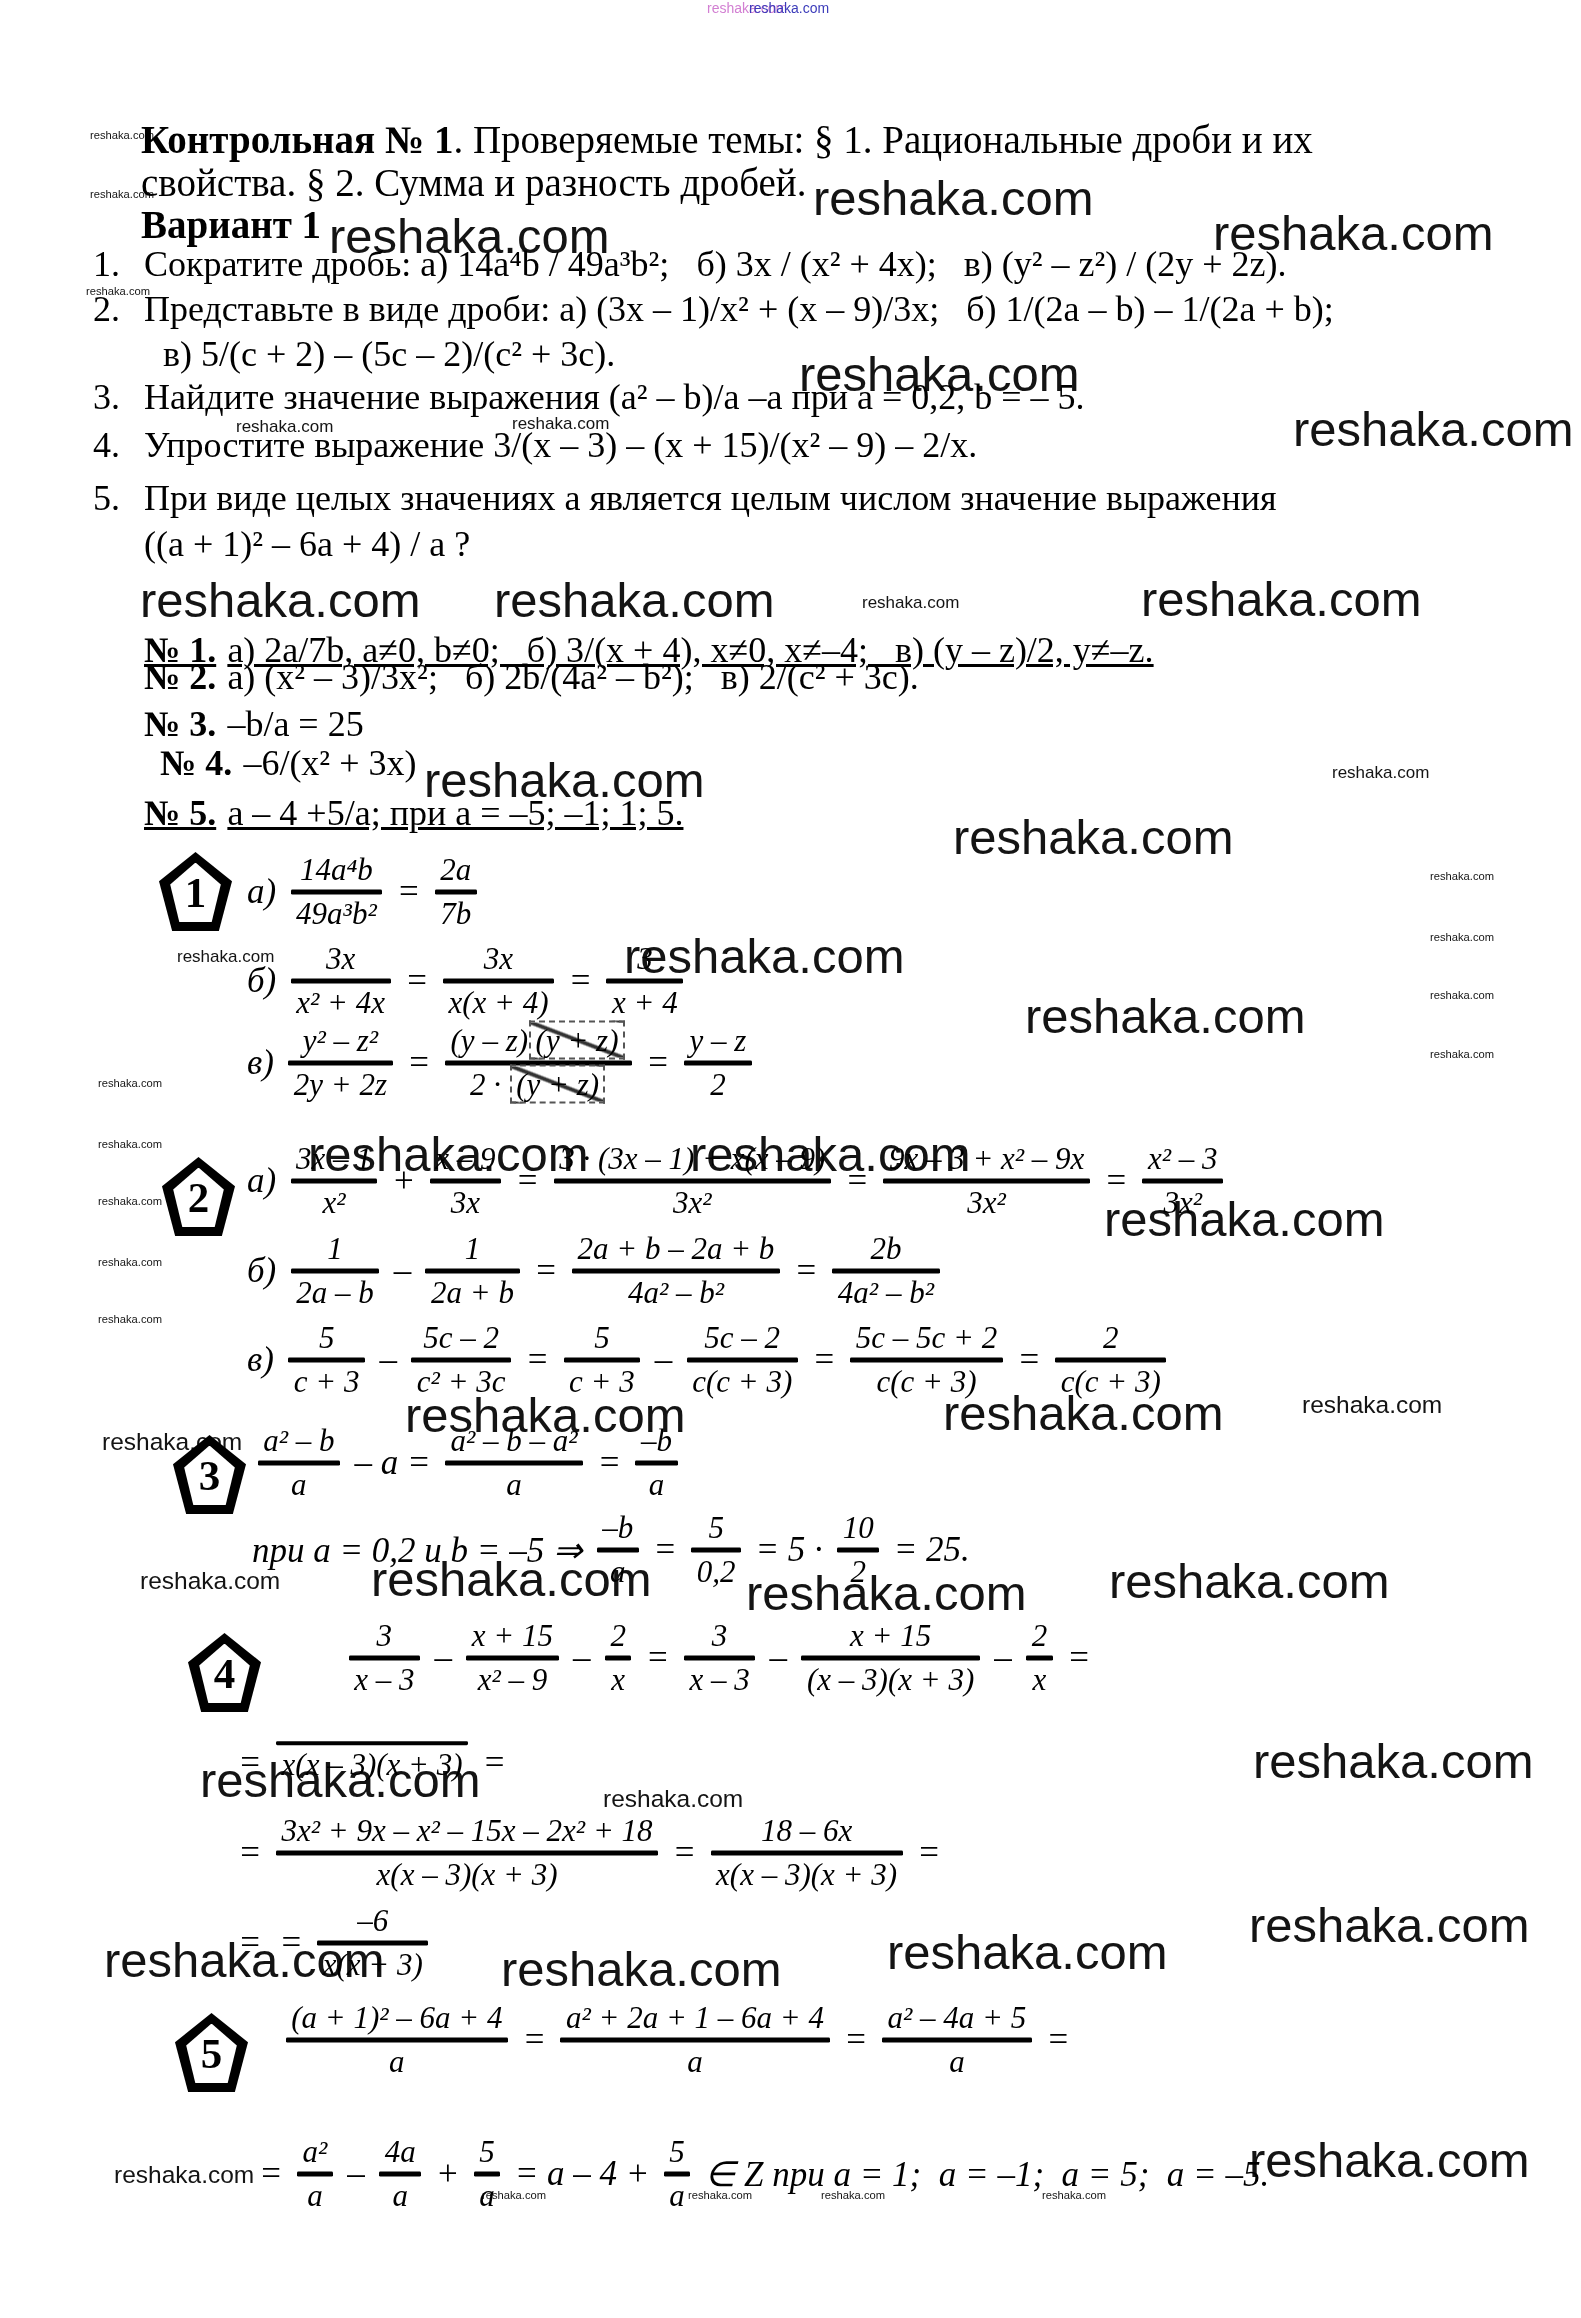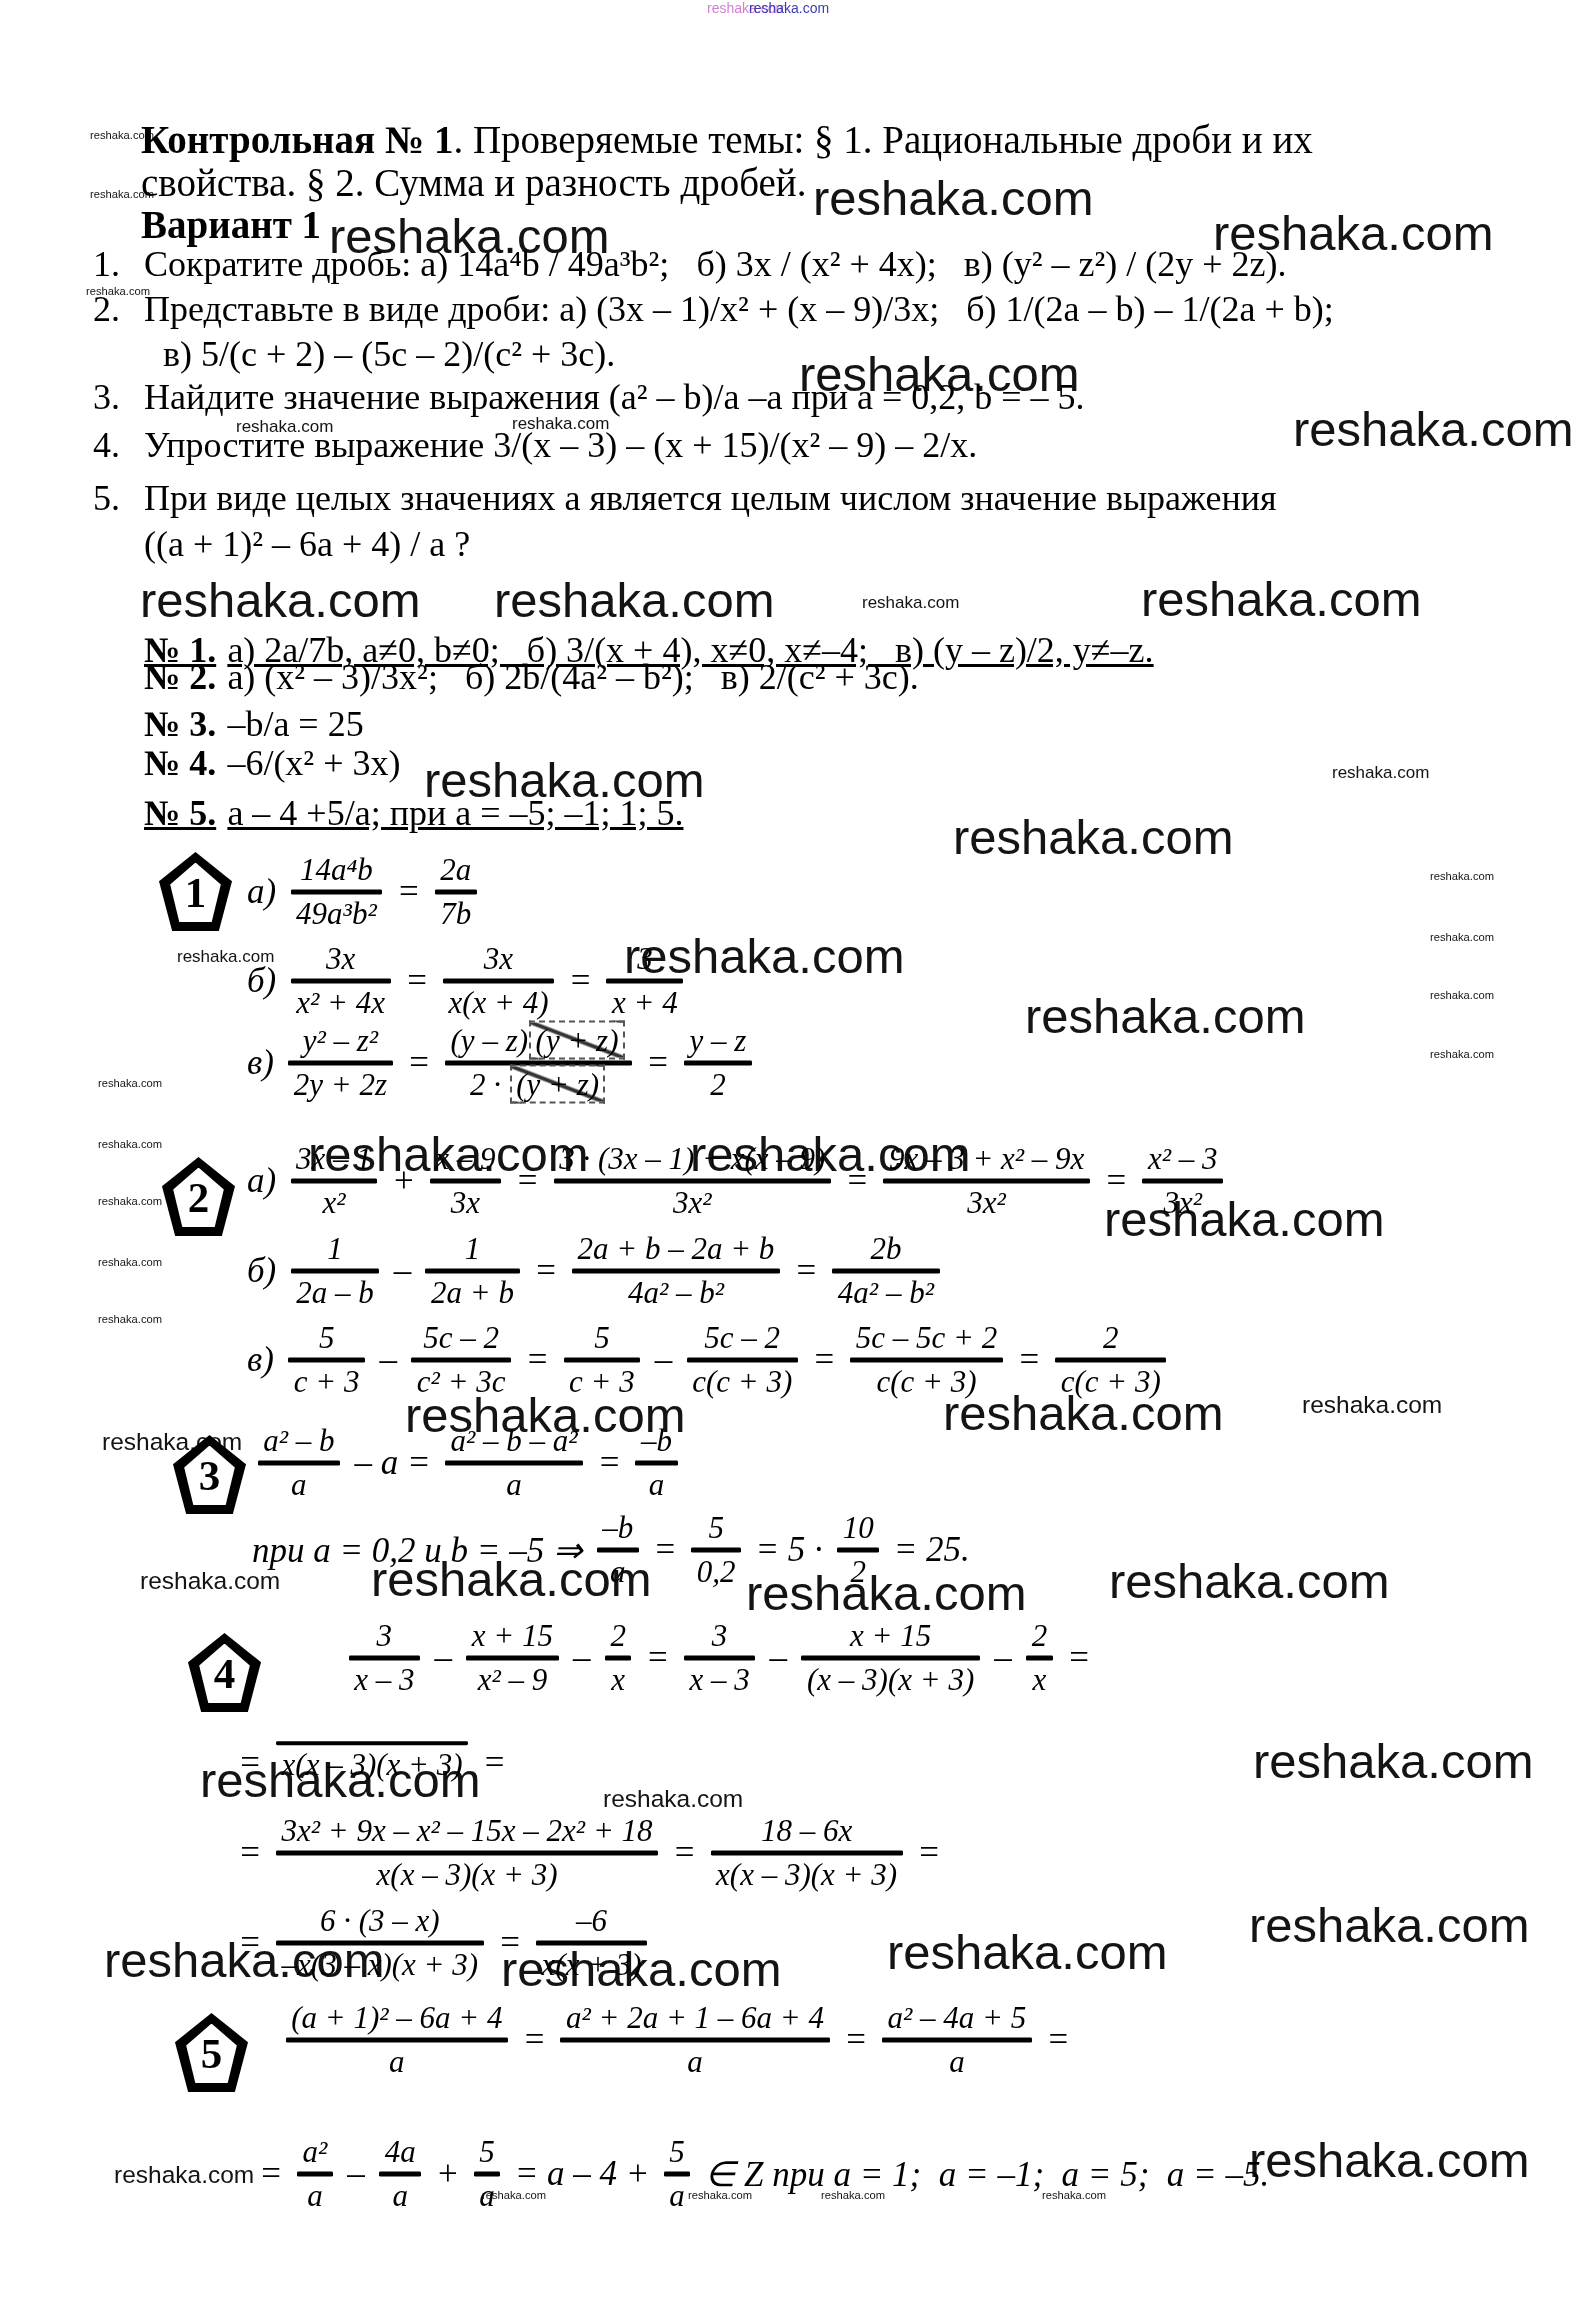--- a/index.html
+++ b/index.html
@@ -118,21 +118,21 @@
       <span class="pnum" style="left: 93px; top: 425px;">4.</span>
       <div class="pline" style="left: 144px; top: 425px;">Упростите выражение 3/(x – 3) – (x + 15)/(x² – 9) – 2/x.</div>
       <span class="pnum" style="left: 93px; top: 478px;">5.</span>
       <div class="pline" style="left: 144px; top: 478px;">При виде целых значениях a является целым числом значение выражения</div>
       <div class="pline" style="left: 144px; top: 524px;">((a + 1)² – 6a + 4) / a ?</div>
     </div>
   <div id="answers">
       <div class="aline" style="top: 630px; text-decoration: underline;"><span class="alabel">№ 1.</span><span class="atext">а) 2a/7b, a≠0, b≠0;   б) 3/(x + 4), x≠0, x≠–4;   в) (y – z)/2, y≠–z.</span></div>
       <div class="aline" style="top: 657px;"><span class="alabel">№ 2.</span><span class="atext">а) (x² – 3)/3x²;   б) 2b/(4a² – b²);   в) 2/(c² + 3c).</span></div>
       <div class="aline" style="top: 704px;"><span class="alabel">№ 3.</span><span class="atext">–b/a = 25</span></div>
-      <div class="aline" style="top: 743px;"><span class="alabel">№ 4.</span><span class="atext">–6/(x² + 3x)</span></div>
+      <div class="aline" style="top: 743px; margin-left: 16px;"><span class="alabel">№ 4.</span><span class="atext">–6/(x² + 3x)</span></div>
       <div class="aline" style="top: 793px; text-decoration: underline;"><span class="alabel">№ 5.</span><span class="atext">a – 4 +5/a; при a = –5; –1; 1; 5.</span></div>
     </div>
   <div id="solutions">
       <div class="badge" style="left: 159px; top: 852px;">
         <div class="b-outer"></div>
         <div class="b-inner">
           <span class="b-num">1</span>
         </div>
       </div>
       <div class="sline" style="left: 247px; top: 892px;"><span class="mt">а) </span><span class="frac"><span class="fn">14a⁴b</span><span class="fb"></span><span class="fd">49a³b²</span></span><span class="mt"> = </span><span class="frac"><span class="fn">2a</span><span class="fb"></span><span class="fd">7b</span></span></div>
@@ -157,21 +157,21 @@
       <div class="sline" style="left: 252px; top: 1550px;"><span class="mt">при a = 0,2 и b = –5 ⇒ </span><span class="frac"><span class="fn">–b</span><span class="fb"></span><span class="fd">a</span></span><span class="mt"> = </span><span class="frac"><span class="fn">5</span><span class="fb"></span><span class="fd">0,2</span></span><span class="mt"> = 5 · </span><span class="frac"><span class="fn">10</span><span class="fb"></span><span class="fd">2</span></span><span class="mt"> = 25.</span></div>
       <div class="badge" style="left: 188px; top: 1633px;">
         <div class="b-outer"></div>
         <div class="b-inner">
           <span class="b-num">4</span>
         </div>
       </div>
       <div class="sline" style="left: 343px; top: 1658px;"><span class="frac"><span class="fn">3</span><span class="fb"></span><span class="fd">x – 3</span></span><span class="mt"> – </span><span class="frac"><span class="fn">x + 15</span><span class="fb"></span><span class="fd">x² – 9</span></span><span class="mt"> – </span><span class="frac"><span class="fn">2</span><span class="fb"></span><span class="fd">x</span></span><span class="mt"> = </span><span class="frac"><span class="fn">3</span><span class="fb"></span><span class="fd">x – 3</span></span><span class="mt"> – </span><span class="frac"><span class="fn">x + 15</span><span class="fb"></span><span class="fd">(x – 3)(x + 3)</span></span><span class="mt"> – </span><span class="frac"><span class="fn">2</span><span class="fb"></span><span class="fd">x</span></span><span class="mt"> =</span></div>
       <div class="sline" style="left: 238px; top: 1763px;"><span class="mt">= </span><span class="frac"><span class="fb"></span><span class="fd">x(x – 3)(x + 3)</span></span><span class="mt"> =</span></div>
       <div class="sline" style="left: 238px; top: 1853px;"><span class="mt">= </span><span class="frac"><span class="fn">3x² + 9x – x² – 15x – 2x² + 18</span><span class="fb"></span><span class="fd">x(x – 3)(x + 3)</span></span><span class="mt"> = </span><span class="frac"><span class="fn">18 – 6x</span><span class="fb"></span><span class="fd">x(x – 3)(x + 3)</span></span><span class="mt"> =</span></div>
-      <div class="sline" style="left: 238px; top: 1943px;"><span class="mt">= </span><span class="frac"><span class="fn">6 · (3 – x)</span><span class="fb"></span><span class="fd">–x(3 – x)(x + 3)</span></span><span class="mt"> = </span><span class="frac"><span class="fn">–6</span><span class="fb"></span><span class="fd">x(x + 3)</span></span></div>
+      <div class="sline" style="left: 238px; top: 1943px;"><span class="mt">= </span><span class="mt"> = </span><span class="frac"><span class="fn">–6</span><span class="fb"></span><span class="fd">x(x + 3)</span></span></div>
       <div class="badge" style="left: 175px; top: 2013px;">
         <div class="b-outer"></div>
         <div class="b-inner">
           <span class="b-num">5</span>
         </div>
       </div>
       <div class="sline" style="left: 280px; top: 2040px;"><span class="frac"><span class="fn">(a + 1)² – 6a + 4</span><span class="fb"></span><span class="fd">a</span></span><span class="mt"> = </span><span class="frac"><span class="fn">a² + 2a + 1 – 6a + 4</span><span class="fb"></span><span class="fd">a</span></span><span class="mt"> = </span><span class="frac"><span class="fn">a² – 4a + 5</span><span class="fb"></span><span class="fd">a</span></span><span class="mt"> =</span></div>
       <div class="sline" style="left: 259px; top: 2174px;"><span class="mt">= </span><span class="frac"><span class="fn">a²</span><span class="fb"></span><span class="fd">a</span></span><span class="mt"> – </span><span class="frac"><span class="fn">4a</span><span class="fb"></span><span class="fd">a</span></span><span class="mt"> + </span><span class="frac"><span class="fn">5</span><span class="fb"></span><span class="fd">a</span></span><span class="mt"> = a – 4 + </span><span class="frac"><span class="fn">5</span><span class="fb"></span><span class="fd">a</span></span><span class="mt"> ∈ Z при a = 1;  a = –1;  a = 5;  a = –5.</span></div>
     </div>
 </div>

